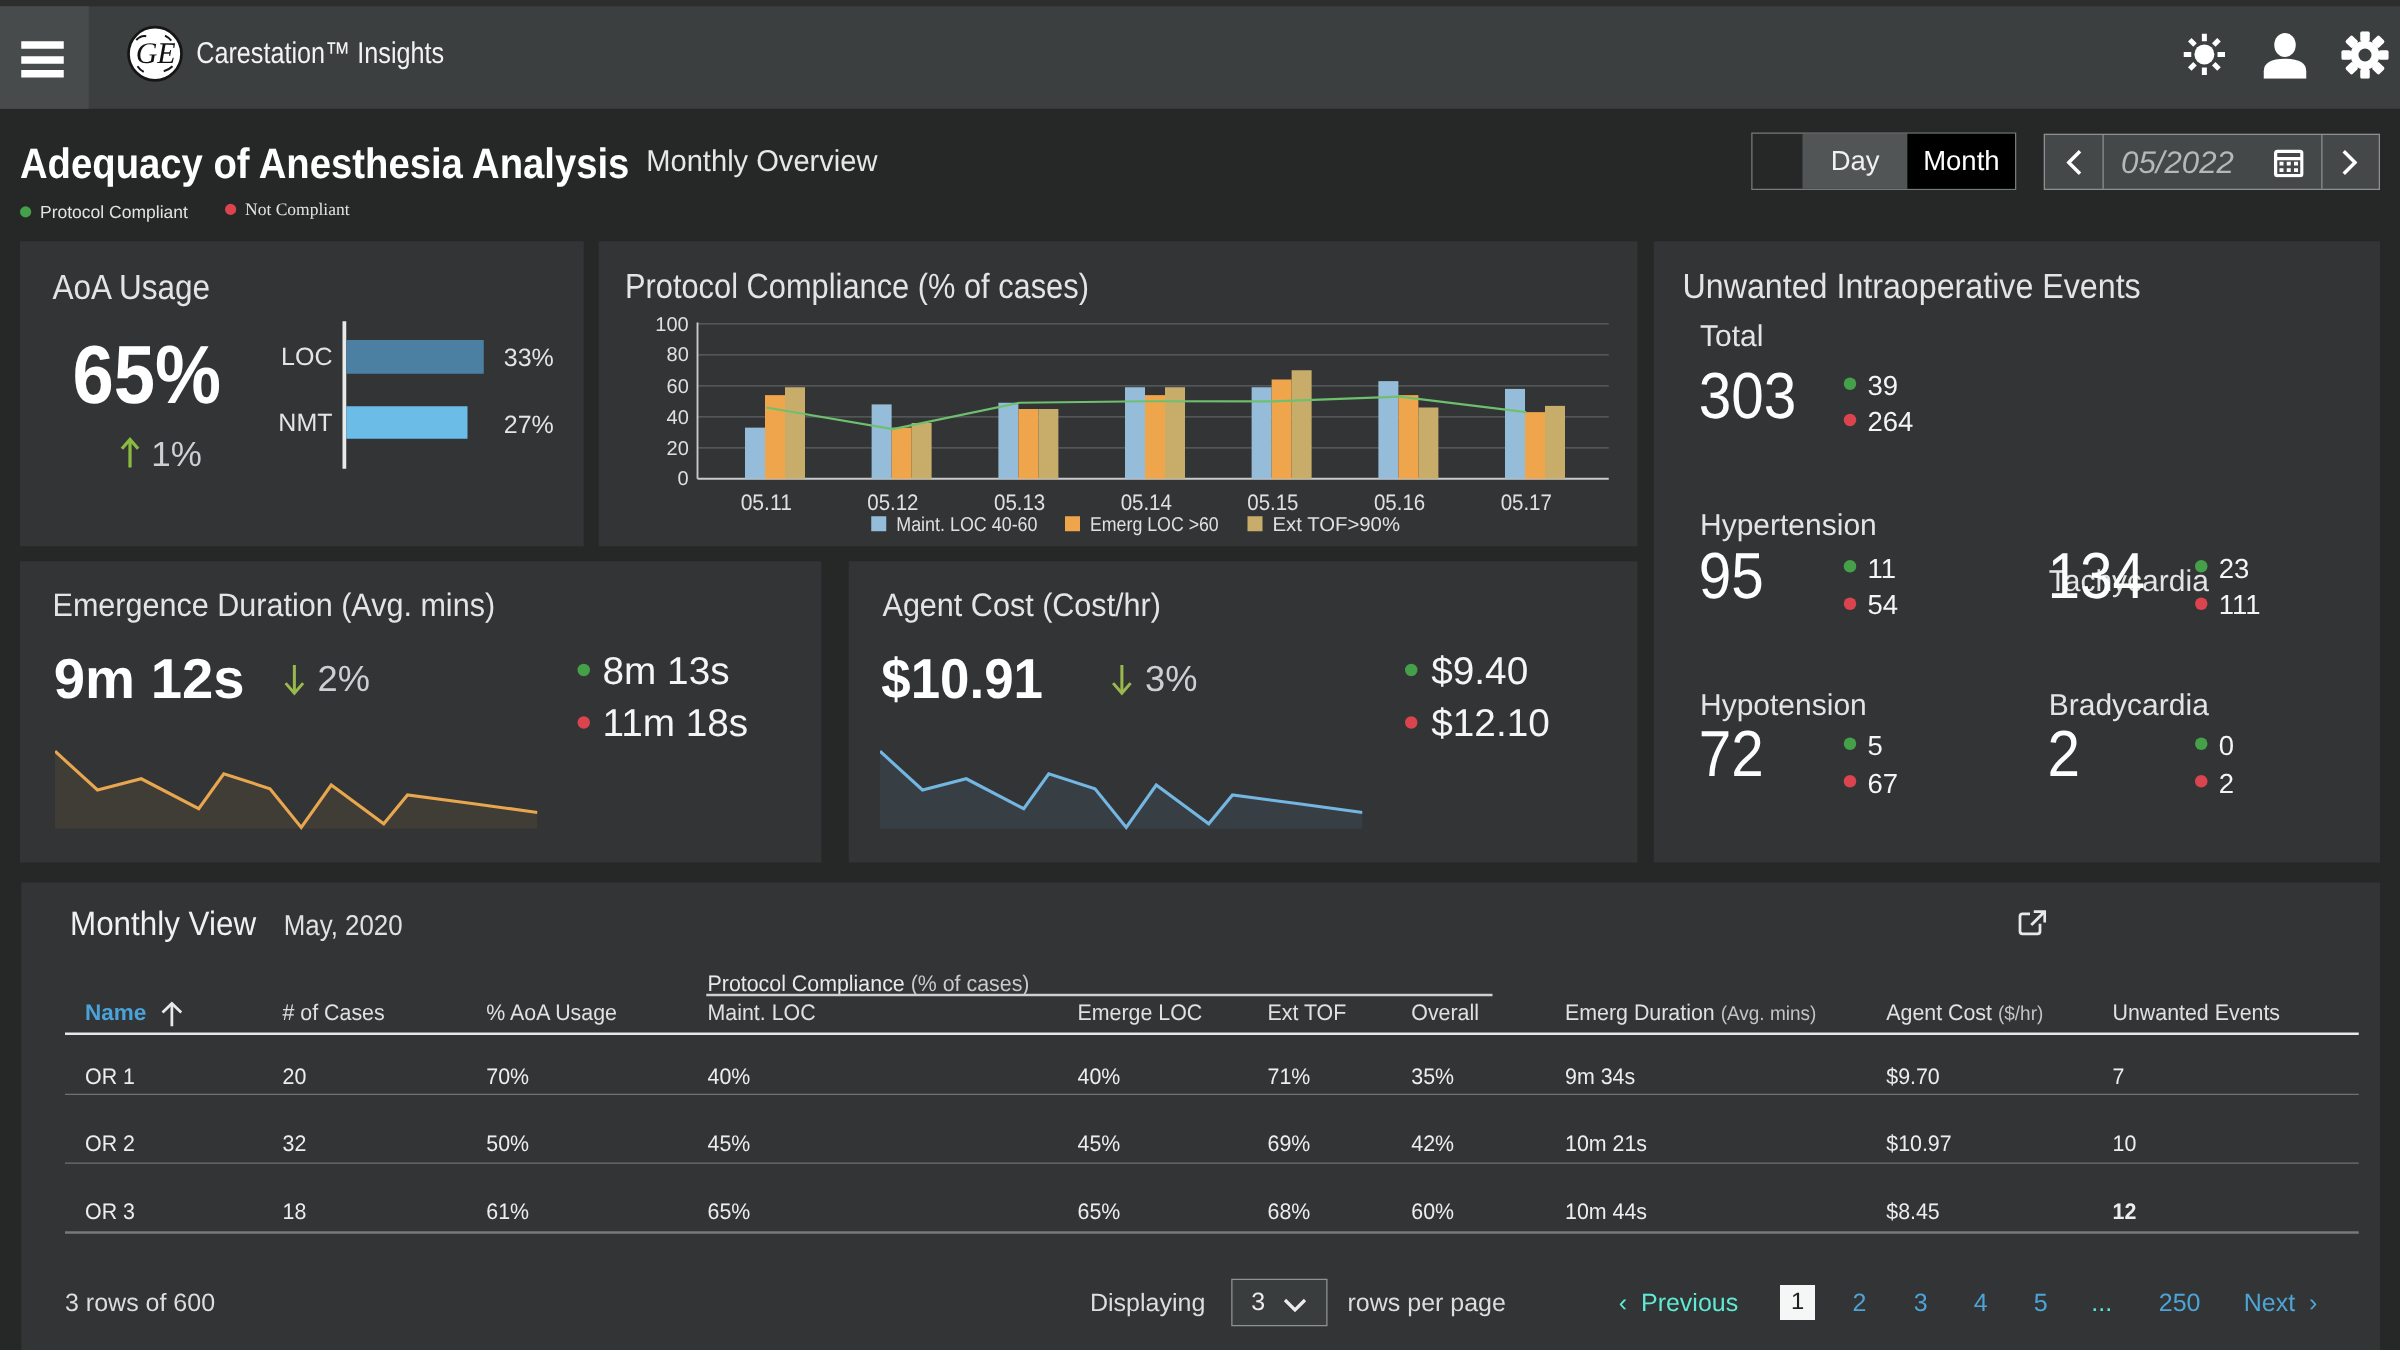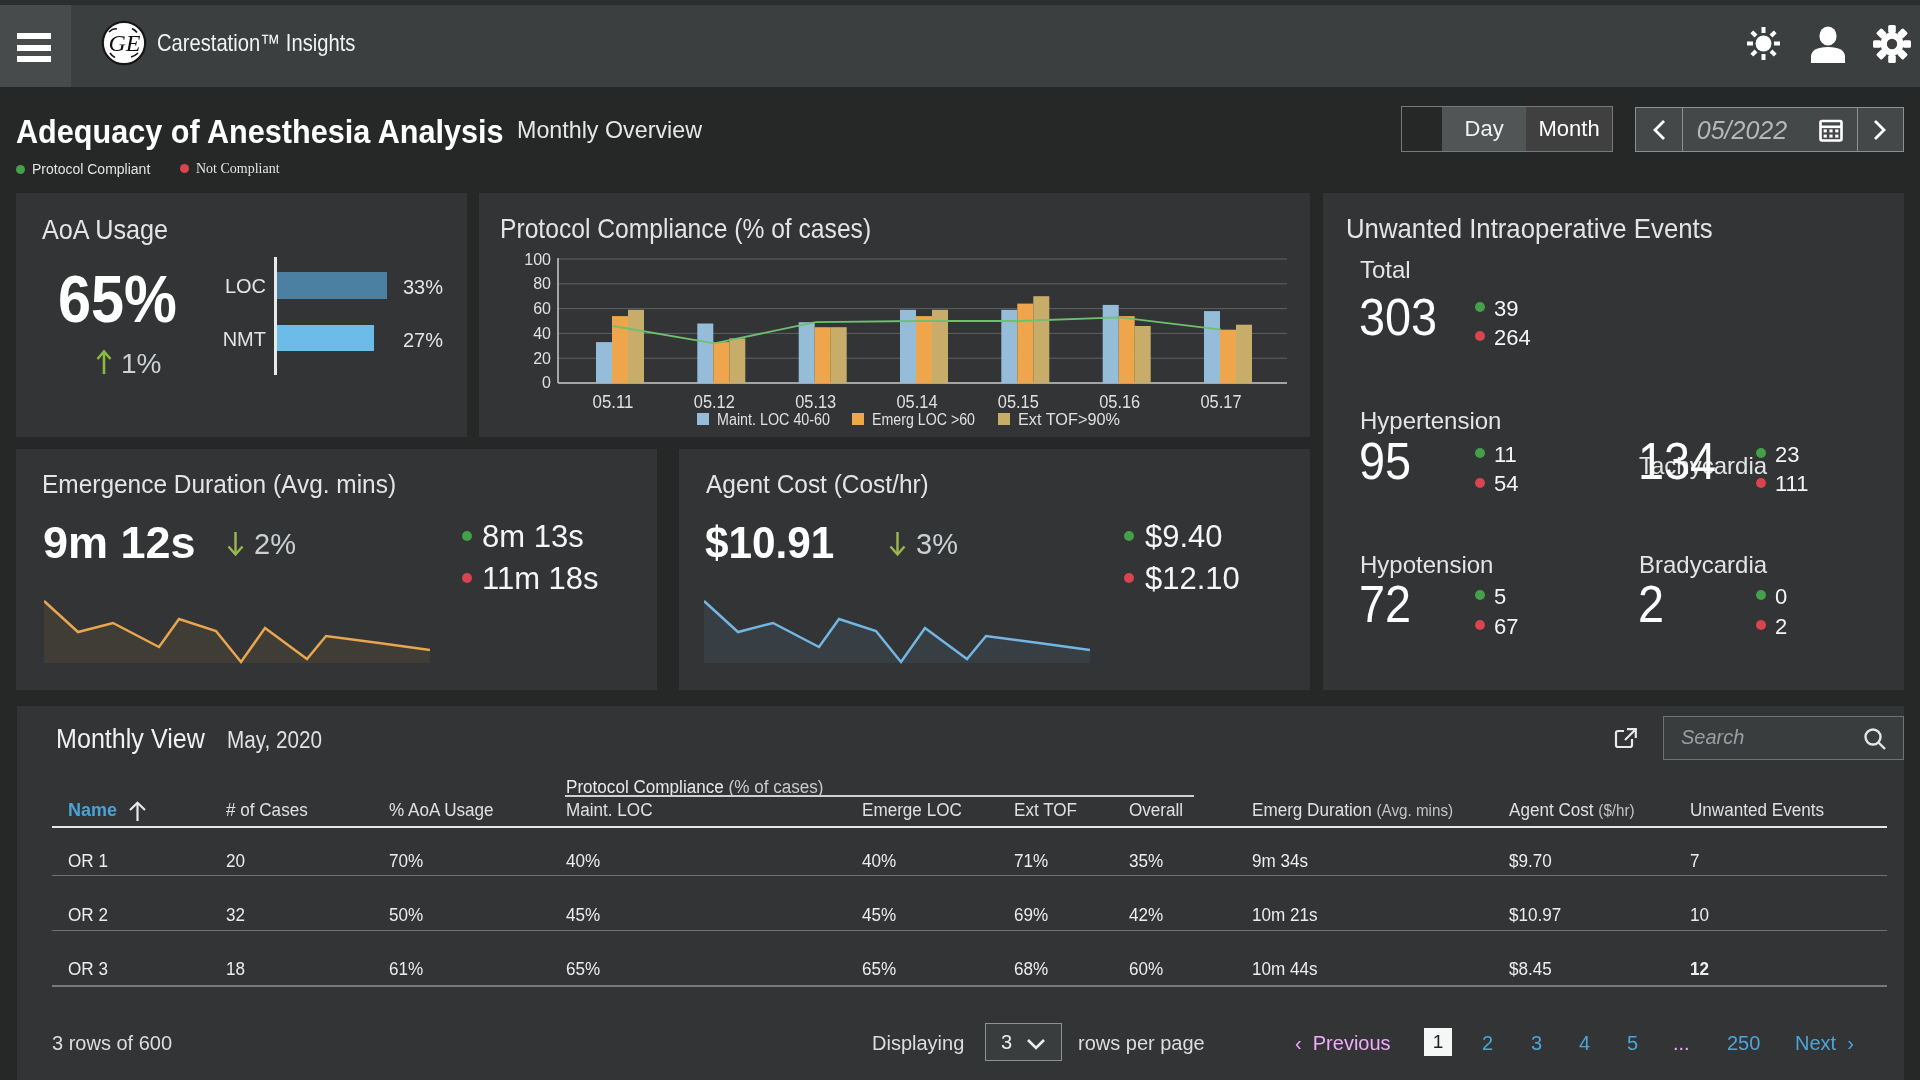--- a/index.html
+++ b/index.html
@@ -20,21 +20,21 @@
 #h1sub { left:517px; top:116px; font-size:24px; color:#e6e7e7; transform:scaleX(0.97); }
 .legrow { top:161px; height:16px; font-size:14px; color:#e2e3e3; }
 .dot { display:inline-block; width:9px; height:9px; border-radius:50%; margin-right:7px; }
 .gdot { background:#44a049; }
 .rdot { background:#d9444e; }
 .adot { position:absolute; width:10px; height:10px; border-radius:50%; }
 
 
 #toggle { left:1401px; top:106px; width:212px; height:46px; border:1px solid #767a7b; display:flex;padding-left:40px; }
 #dayBtn { width:104px; height:100%; background:#515556; color:#f0f1f1; font-size:22px; display:flex; align-items:center; justify-content:center; }
-#monthBtn { width:106px; height:100%; background:#404040; color:#ffffff; font-size:22px; display:flex; align-items:center; justify-content:center; }
+#monthBtn { width:106px; height:100%; background:#000000; color:#ffffff; font-size:22px; display:flex; align-items:center; justify-content:center; }
 #datebox { left:1635px; top:107px; width:269px; height:45px; border:1px solid #8c9091; background:#454849; }
 #dateval { position:absolute; left:50px; top:8px; width:112px; text-align:center; font-size:25px; font-style:italic; color:#b5b8b9; }
 
 
 .card { background:#323435; }
 #aoaCard { left:16px; top:193px; width:451px; height:244px; }
 #protCard { left:479px; top:193px; width:831px; height:244px; }
 #uieCard { left:1323px; top:193px; width:581px; height:497px; }
 #emgCard { left:16px; top:449px; width:641px; height:241px; }
 #agtCard { left:679px; top:449px; width:631px; height:241px; }
@@ -61,21 +61,21 @@
 #searchbox span { position:absolute; left:17px; top:9px; font-size:20px; font-style:italic; color:#9b9ea0; }
 .th { position:absolute; top:94px; font-size:18px; color:#dfe0e0; transform-origin:left top; transform:scaleX(0.95); white-space:nowrap; }
 .th .sm { font-size:16px; color:#c3c4c5; }
 .row-t { position:absolute; font-size:18px; color:#eceded; transform-origin:left top; transform:scaleX(0.95); white-space:nowrap; }
 .sepline { position:absolute; left:35px; width:1835px; height:1px; background:#6f7273; }
 #pcgroup { position:absolute; left:549px; top:71px; font-size:18px; color:#e8e9e9; transform-origin:left top; transform:scaleX(0.95); white-space:nowrap; }
 #pcline { position:absolute; left:548px; top:89px; width:629px; height:2px; background:#cfd0d0; }
 #hdrline { position:absolute; left:35px; top:120px; width:1835px; height:2px; background:#e6e7e7; }
 .ftxt { position:absolute; font-size:20px; color:#dcdddd; white-space:nowrap; }
 .blue { color:#4da5d7; }
-.grey { color:#f0abfc;text-align:right; }
+.grey { color:#5eead4;text-align:right; }
 </style>
 </head>
 <body>
 <div class="abs" id="topstrip"></div>
 <div class="abs" id="navbar"></div>
 <div class="abs" id="hampanel">
   <div class="hbar" style="top:28px"></div>
   <div class="hbar" style="top:39.5px"></div>
   <div class="hbar" style="top:51px"></div>
 </div>
@@ -315,27 +315,20 @@
 </div>
 
 <div class="abs" id="monthly">
   <div class="abs sx" id="mvTitle">Monthly View</div>
   <div class="abs sx" id="mvDate">May, 2020</div>
   <svg class="abs" style="left:1597px; top:22px;" width="23" height="21" viewBox="0 0 23 21">
     <path d="M10 3 L4 3 Q2 3 2 5 L2 17 Q2 19 4 19 L16 19 Q18 19 18 17 L18 11" fill="none" stroke="#e8e9e9" stroke-width="2.2"></path>
     <path d="M13 1.2 L21.8 1.2 L21.8 10" fill="none" stroke="#e8e9e9" stroke-width="2.2"></path>
     <line x1="21" y1="2" x2="11" y2="12" stroke="#e8e9e9" stroke-width="2.2"></line>
   </svg>
-  <div class="abs" id="searchbox">
-      <span>Search</span>
-    <svg class="abs" style="left:198px; top:9px;" width="26" height="26" viewBox="0 0 26 26">
-      <circle cx="11" cy="11" r="7.5" fill="none" stroke="#e4e5e5" stroke-width="2.4"></circle>
-      <line x1="16.5" y1="16.5" x2="23" y2="23" stroke="#e4e5e5" stroke-width="2.4"></line>
-    </svg>
-  </div>
   <div id="pcgroup">Protocol Compliance <span style="color:#c9cacb;">(% of cases)</span></div>
   <div id="pcline"></div>
   <div id="hdrline"></div>
   <div class="th" style="left:51px; color:#4aa3d8; font-weight:bold; transform:none;">Name</div>
   <svg class="abs" style="left:111px; top:95px;" width="19" height="21" viewBox="0 0 19 21">
     <line x1="9.5" y1="3" x2="9.5" y2="20" stroke="#e8e9e9" stroke-width="2.2"></line>
     <polyline points="2,9 9.5,1.8 17,9" fill="none" stroke="#e8e9e9" stroke-width="2.2"></polyline>
   </svg>
   <div class="th" style="left:209px;"># of Cases</div>
   <div class="th" style="left:372px;">% AoA Usage</div>

